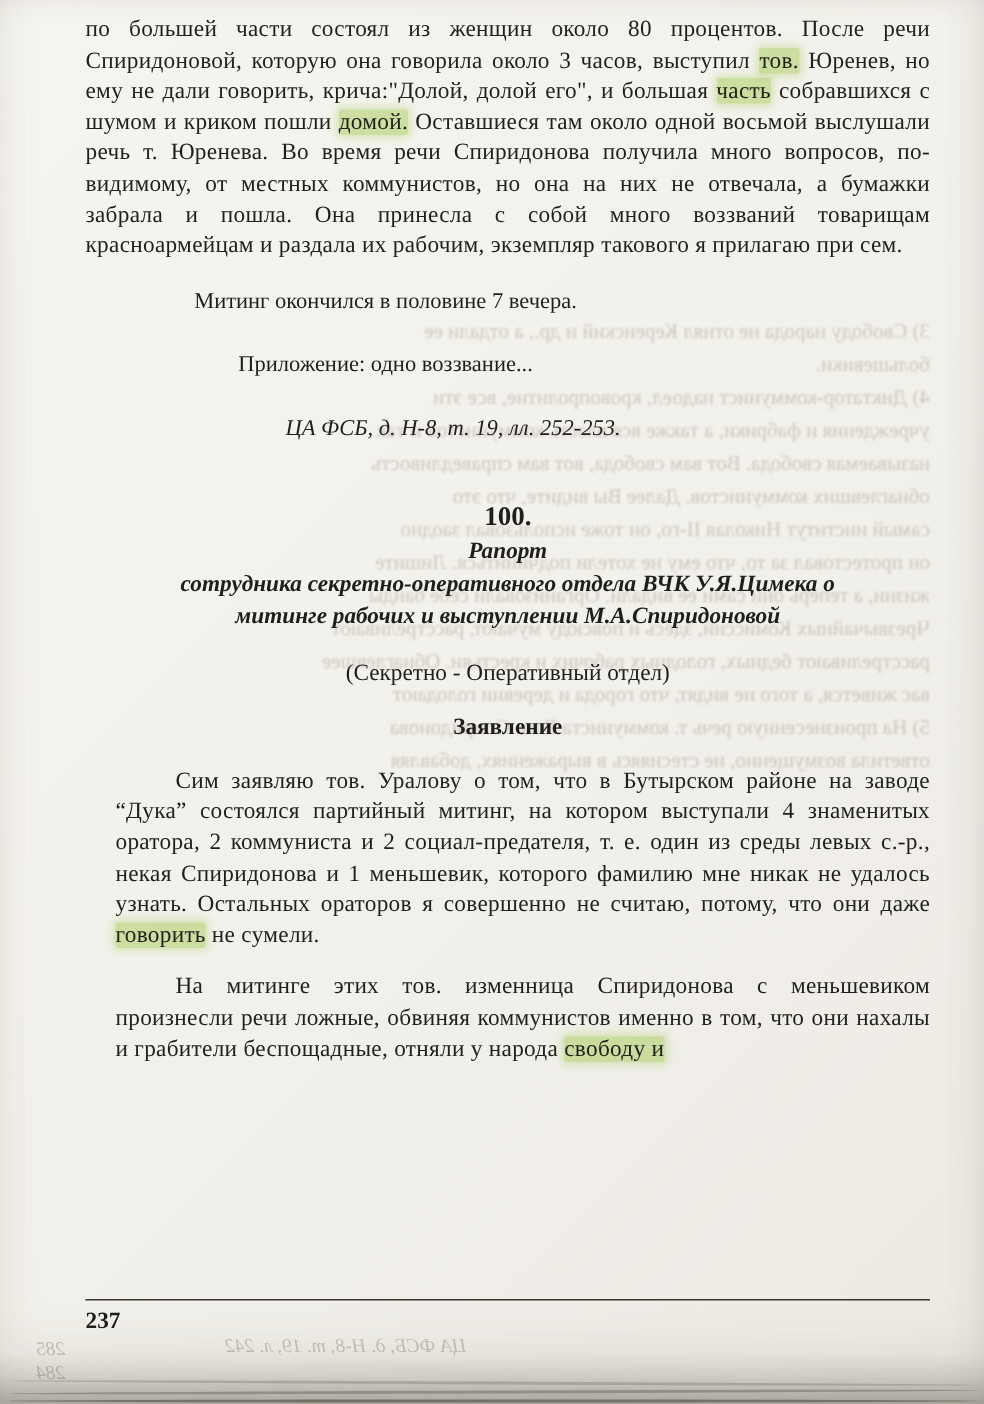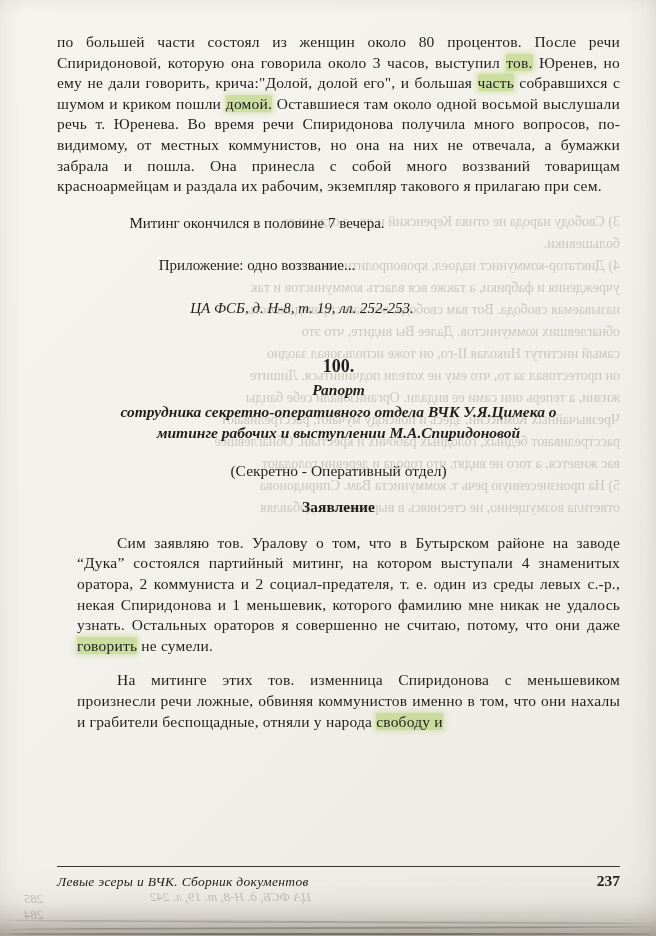--- a/index.html
+++ b/index.html
@@ -36,21 +36,21 @@
     filter: blur(.5px);
     font-size: 13px;
     font-style: italic;
     white-space: nowrap;
   }
 
   
   .content {
     position: relative;
     z-index: 1;
-    padding: 32px 36px 0 57px;
+    padding: 10px 36px 0 57px;
   }
   .para {
     margin: 0;
     font-size: 15.5px;
     line-height: 20.6px;
     letter-spacing: .2px;
     text-align: justify;
     color: #201f1c;
   }
   .para.indent { text-indent: 40px; margin-left: 20px; }
@@ -182,21 +182,20 @@
     </div>
 
     <div class="statement-heading">Заявление</div>
 
     <p class="para indent first-statement"><span>Сим заявляю тов. Уралову о том, что в Бутырском районе на заводе “Дука” состоялся партийный митинг, на котором выступали 4 знаменитых оратора, 2 коммуниста и 2 социал-предателя, т. е. один из среды левых с.-р., некая Спиридонова и 1 меньшевик, которого фамилию мне никак не удалось узнать. Остальных ораторов я совершенно не считаю, потому, что они даже </span><span class="hl">говорить</span><span> не сумели.</span></p>
     <p class="para indent second-statement"><span>На митинге этих тов. изменница  Спиридонова с меньшевиком произнесли речи ложные, обвиняя коммунистов именно в том, что они нахалы и грабители беспощадные, отняли у народа </span><span class="hl">свободу и</span></p>
 
   </div>
 
   <div class="footer">
-    <div class="footer-caption">Левые эсеры и ВЧК. Сборник документов</div>
     <div class="page-number">237</div>
   </div>
 
   <div class="page-edge">
     <div class="edge-shade"></div>
     <div class="edge-line l1"></div>
     <div class="edge-line l2"></div>
     <div class="edge-line l3"></div>
   </div>
 

